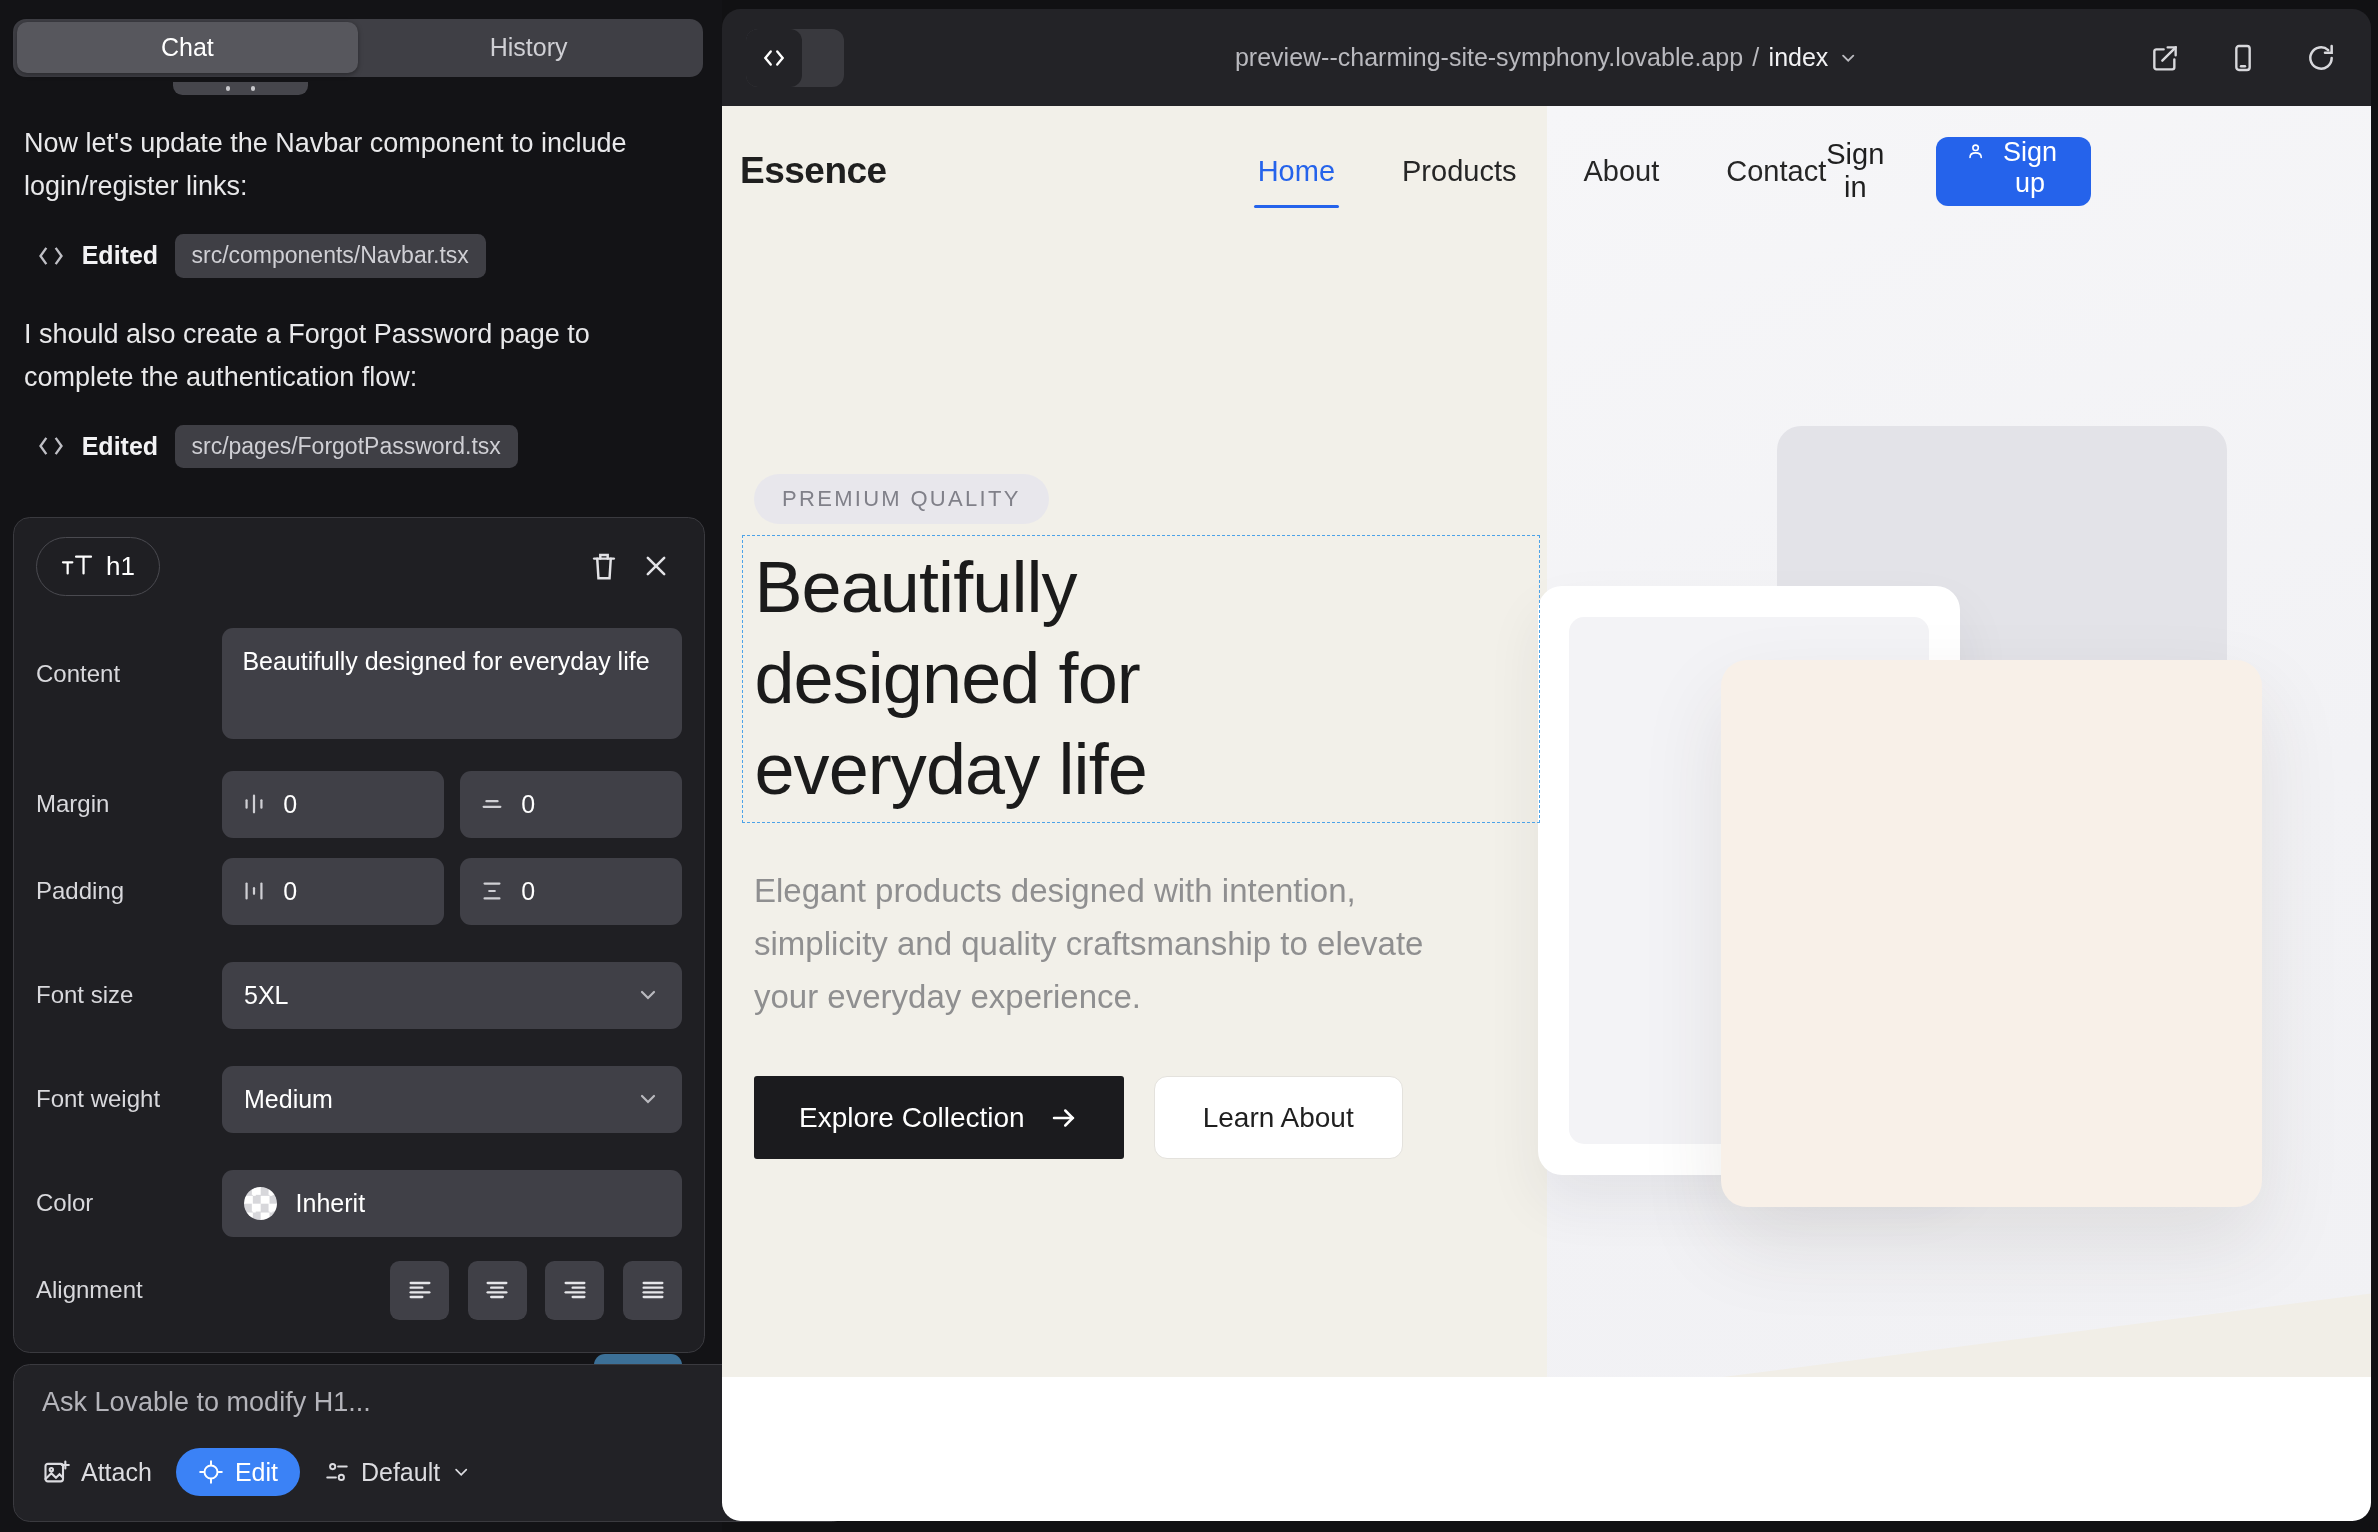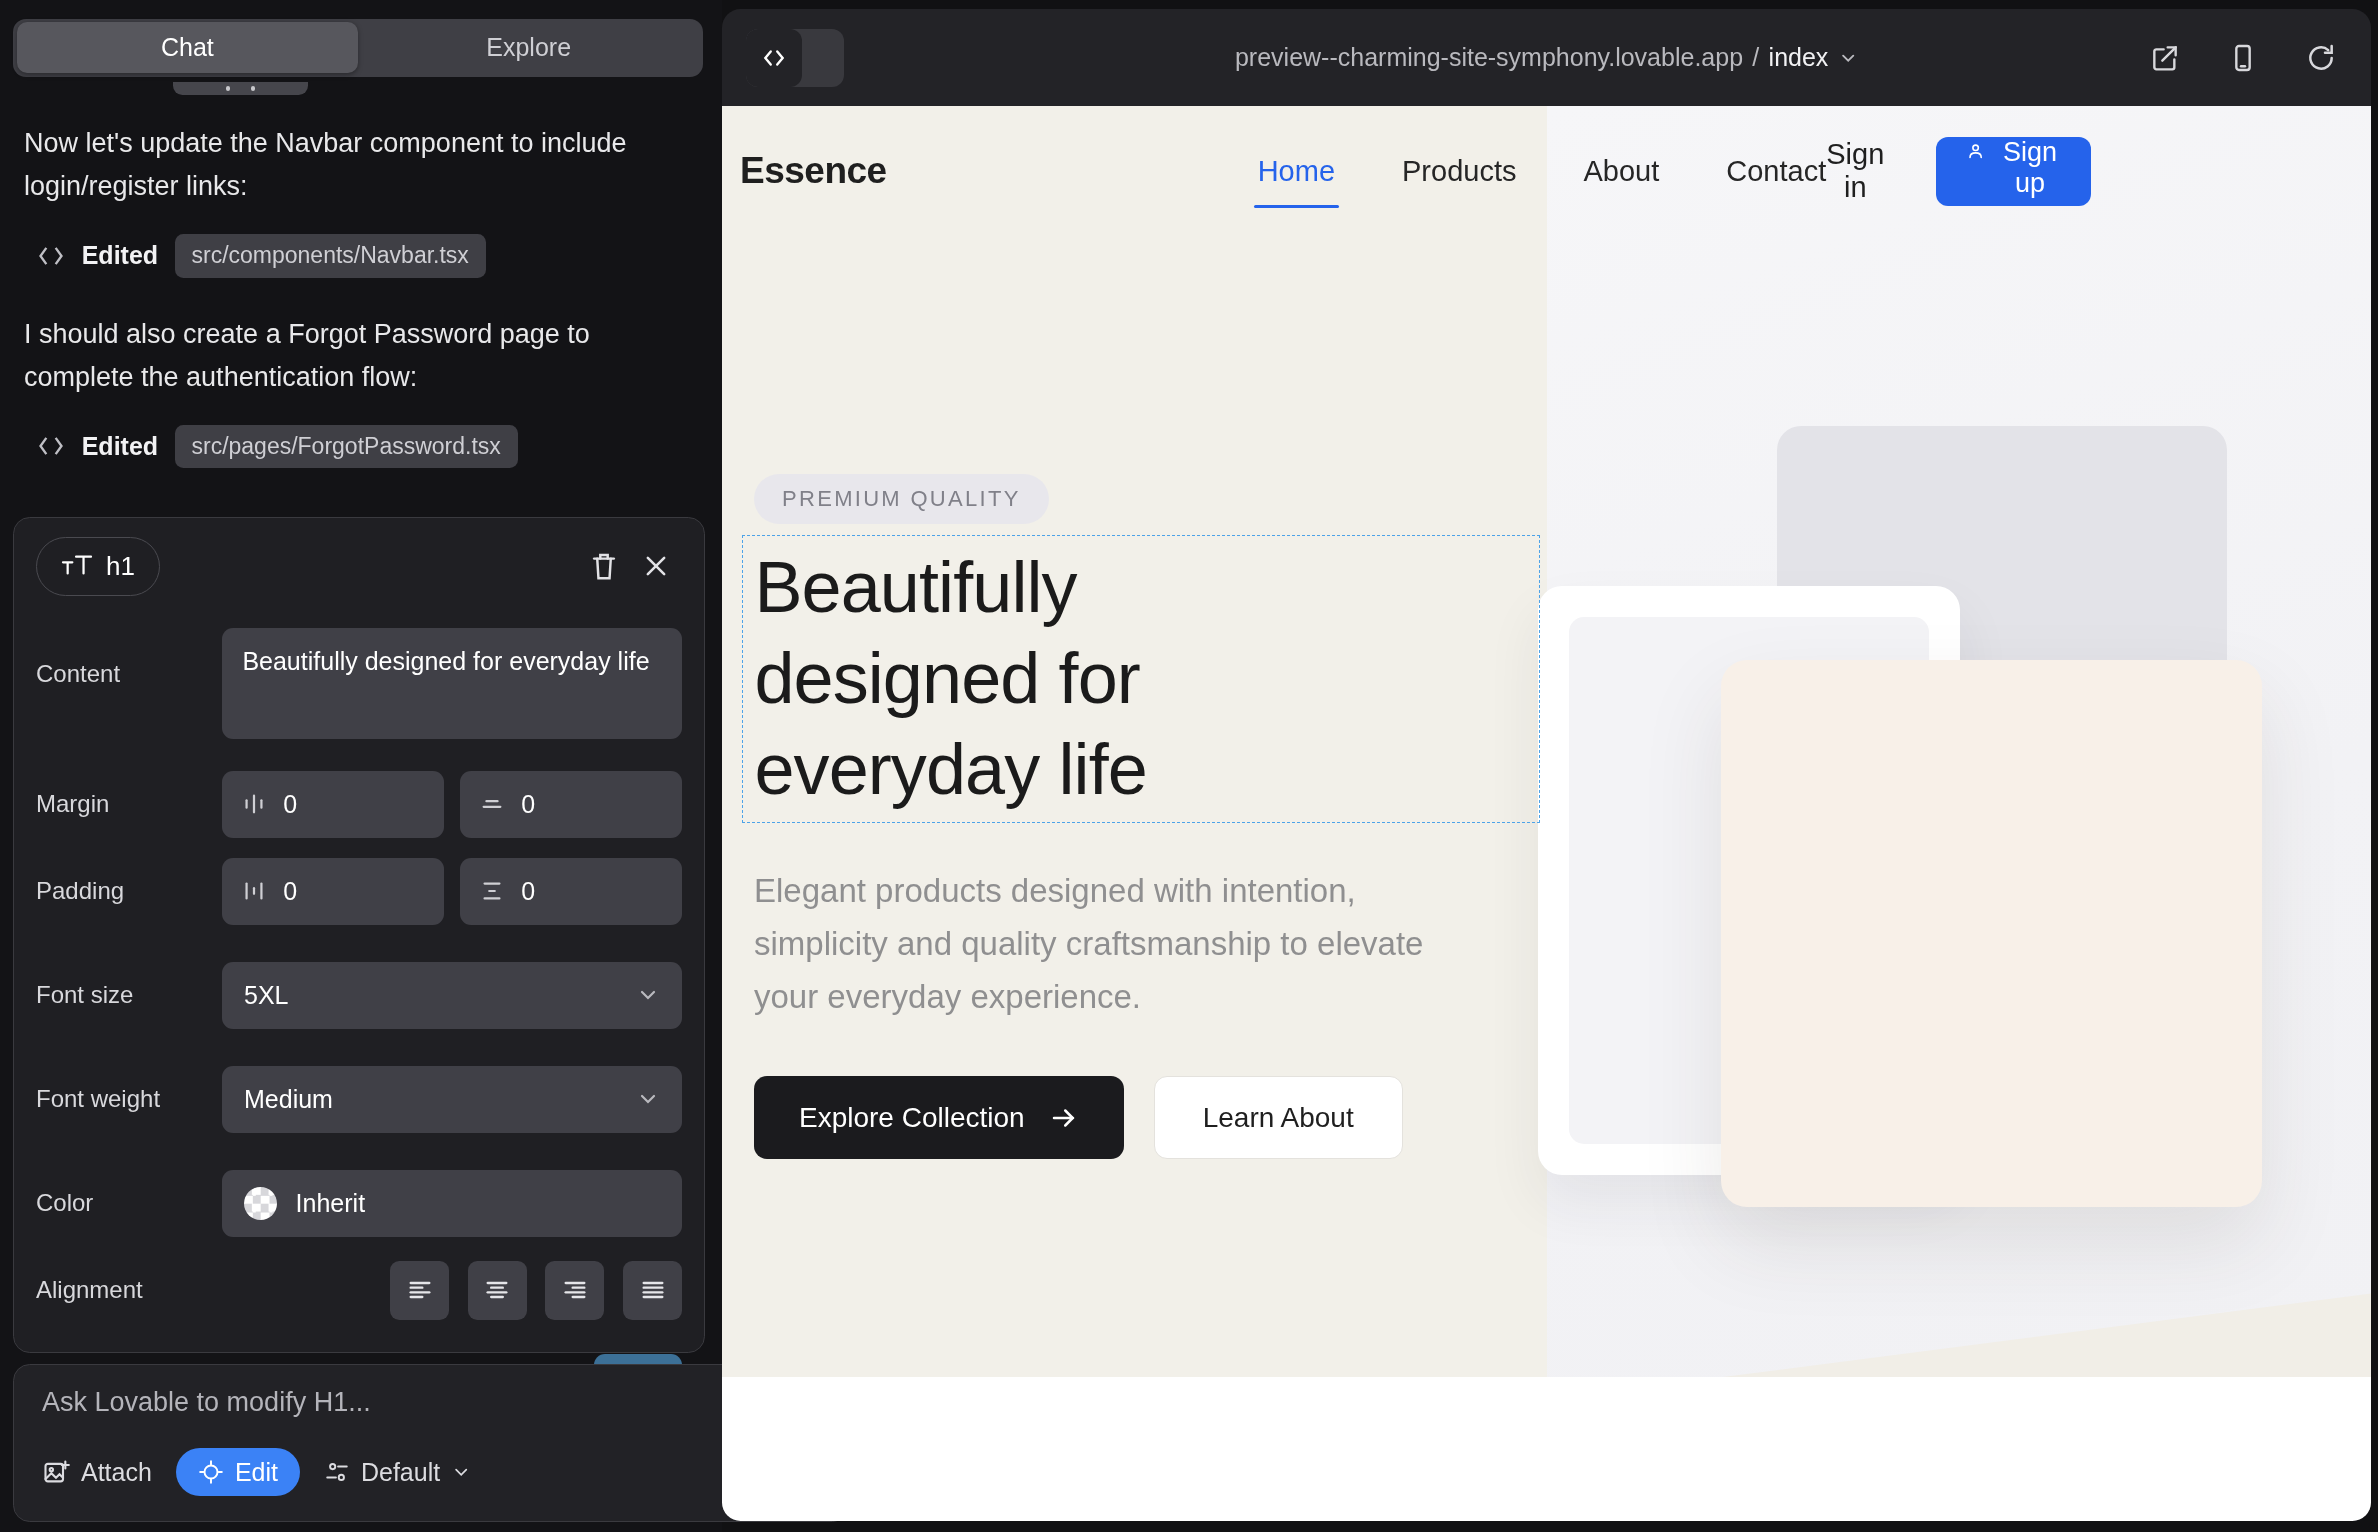--- a/index.html
+++ b/index.html
@@ -151,33 +151,33 @@
            font-size:22px; letter-spacing:2.3px; color:#808089; }
   .selection { position:absolute; left:20.4px; top:429px; width:798px; height:288px;
                border:1.9px dashed #4da3e8; z-index:6; }
   .hero-h1 { position:absolute; left:11px; top:5.6px; font-size:72px; line-height:91px;
              font-weight:500; color:#1b1b1b; letter-spacing:-0.9px; }
   .hero-h1 span { display:block; }
   .hero-p { position:absolute; left:32px; top:758px; width:742px; font-size:33px;
             line-height:53px; color:#8f8f90; z-index:6; }
   .cta-row { position:absolute; left:32px; top:970px; display:flex; gap:30px; z-index:6; }
   .cta-primary { display:flex; align-items:center; gap:24px; background:#1b1b1e; color:#fff;
-                 border:none; border-radius:13px; height:83px; padding:0 45px; font-size:28px; cursor:pointer; }
+                 border:none; border-radius:3px; height:83px; padding:0 45px; font-size:28px; cursor:pointer; }
   .cta-primary svg { stroke:#fff; }
   .cta-secondary { background:#fff; color:#1f1f1f; border:0.9px solid #e4e2dd; border-radius:13px;
                  height:83px; padding:0 48px; font-size:28px; cursor:pointer; }
 </style>
 </head>
 <body>
 
 <div class="sidebar">
 
   <div class="tabbar">
     <div class="tab active">Chat</div>
-    <div class="tab">Explore</div>
+    <div class="tab">History</div>
   </div>
 
   <div class="scrolled-chip">
       <i></i>
       <i></i>
     </div>
 
   <div class="chat">
     <div class="msg">Now let's update the Navbar component to include login/register links:</div>
     <div class="edited-row">

